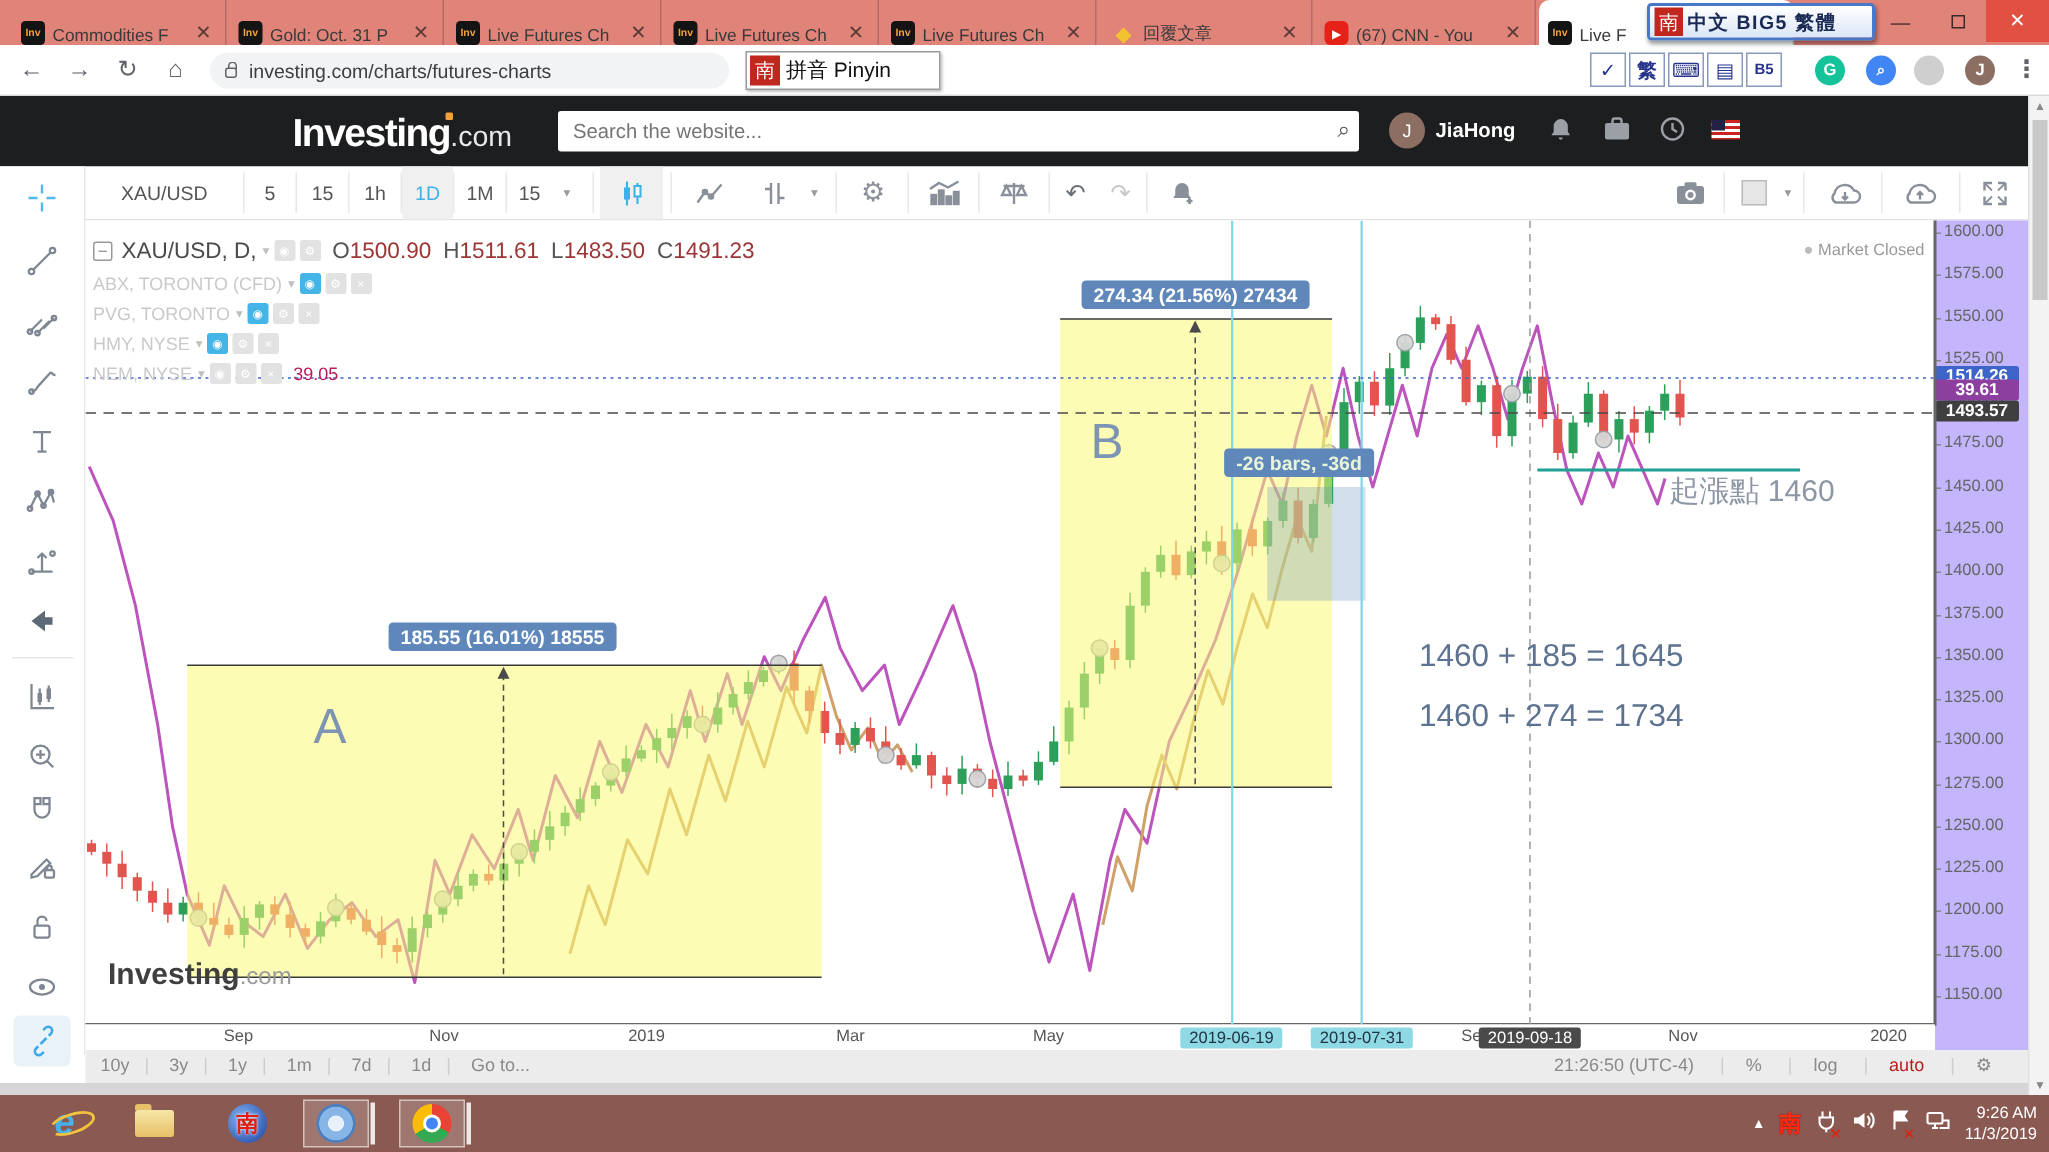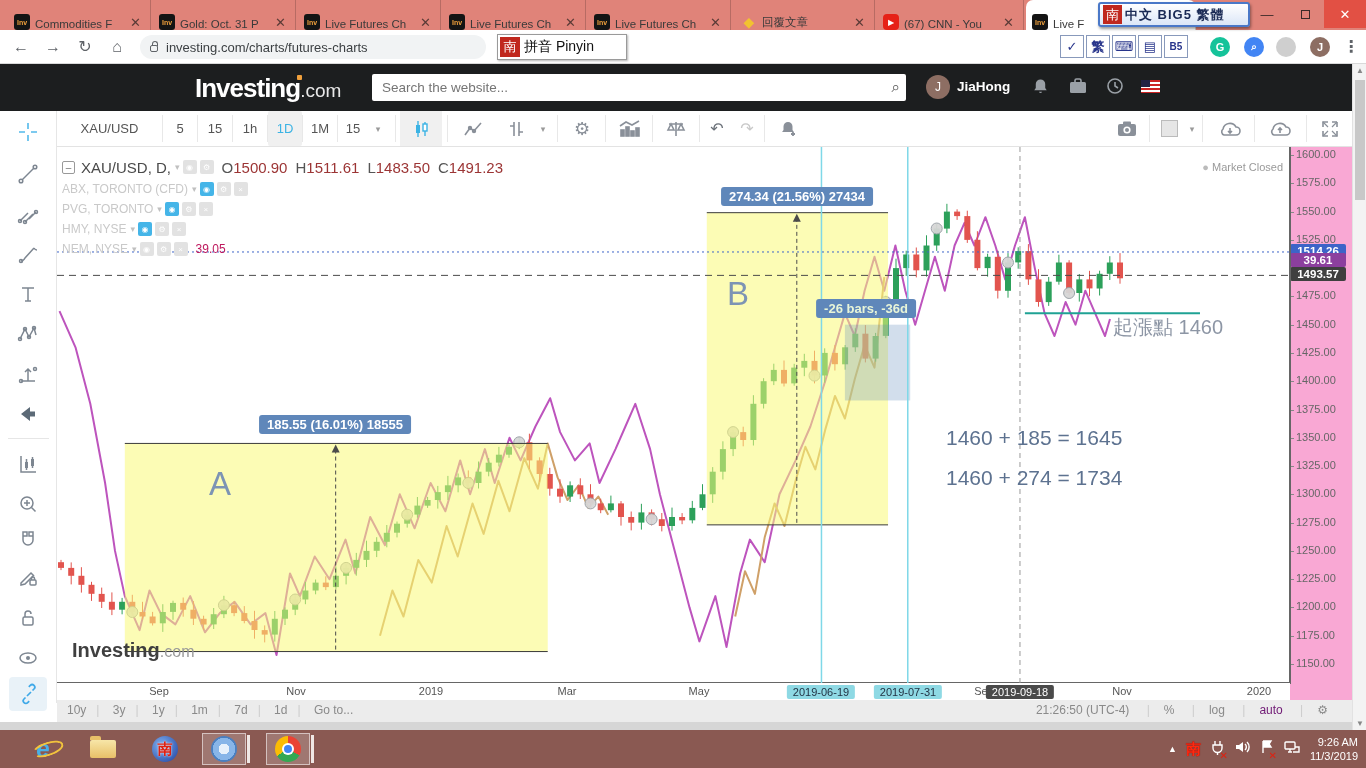--- a/index.html
+++ b/index.html
@@ -74,35 +74,35 @@
 .mbadge{position:absolute;transform:translateX(-50%);background:#5f87ba;color:#fff;font-size:13px;font-weight:bold;padding:2px 8px;border-radius:3px;white-space:nowrap;z-index:6;}
 #barsbadge{color:#e8f5d8;}
 .bigletter{position:absolute;font-size:33px;color:#7d94b4;z-index:4;}
 #calc1,#calc2{position:absolute;font-size:21px;color:#5d7290;z-index:4;}
 #trendlab{position:absolute;font-size:20px;color:#8d96a5;z-index:4;}
 #mclosed{position:absolute;right:6px;top:14px;font-size:11px;color:#9a9a9a;z-index:4;}
 #mclosed .dot{color:#bbb;}
 #watermark{position:absolute;left:15px;top:492px;font-size:20px;color:#3f3f3f;font-weight:bold;z-index:4;}
 #watermark .suf{font-size:16px;color:#9a9a9a;font-weight:normal;}
 
-#paxis{position:absolute;left:1290px;top:147px;width:62px;height:553px;background:#f9a8d4;font-size:11px;color:#666;}
+#paxis{position:absolute;left:1290px;top:147px;width:62px;height:553px;background:#c4b5fd;font-size:11px;color:#666;}
 .ptick{position:absolute;left:6px;}
 .ptick:before{content:'';position:absolute;left:-6px;top:7px;width:4px;height:1px;background:#888;}
 .pbadge{position:absolute;left:0;width:56px;text-align:center;color:#fff;font-size:11.5px;font-weight:bold;border-radius:2px;padding:1px 0;}
 #taxis{position:absolute;left:57px;top:683px;width:1233px;height:17px;background:#fff;font-size:11px;color:#555;}
 .tlab{position:absolute;top:2px;transform:translateX(-50%);white-space:nowrap;}
 .tlab.cyan{background:#8ed9e4;color:#234;padding:1px 6px;border-radius:2px;z-index:3;}
 .tlab.dark{background:#4a4a4a;color:#fff;padding:1px 6px;border-radius:2px;z-index:4;}
 
 #bbar{position:absolute;left:57px;top:700px;width:1295px;height:22px;background:#ececec;color:#8a8a8a;font-size:12px;}
 #bbar .rng{display:inline-block;padding:3px 10px;}
 #bbar .sep{color:#ccc;}
 #bbar-right{position:absolute;right:24px;top:3px;}
 #bbar-right span{margin-left:14px;}
-#bbar .auto{color:#701a75;}
+#bbar .auto{color:#b91c1c;}
 #gap{position:absolute;left:0;top:722px;width:1366px;height:8px;background:#d6d6d6;}
 
 #scroll{position:absolute;left:1352px;top:64px;width:14px;height:666px;background:#f3f3f3;border-left:1px solid #e2e2e2;}
 #scroll .thumb{position:absolute;left:2px;top:16px;width:10px;height:120px;background:#c8c8c8;}
 #scroll .sarr{position:absolute;left:0;width:14px;text-align:center;font-size:8px;color:#888;}
 
 #taskbar{position:absolute;left:0;top:730px;width:1366px;height:38px;background:#8a5952;}
 .tkic{position:absolute;top:4px;width:30px;height:30px;display:flex;align-items:center;justify-content:center;}
 .task-box{position:absolute;top:3px;width:44px;height:32px;border:1px solid rgba(255,255,255,.55);background:rgba(255,255,255,.18);display:flex;align-items:center;justify-content:center;}
 .task-box .sliver{position:absolute;right:-5px;top:1px;width:3px;height:28px;background:#efe7e4;}

